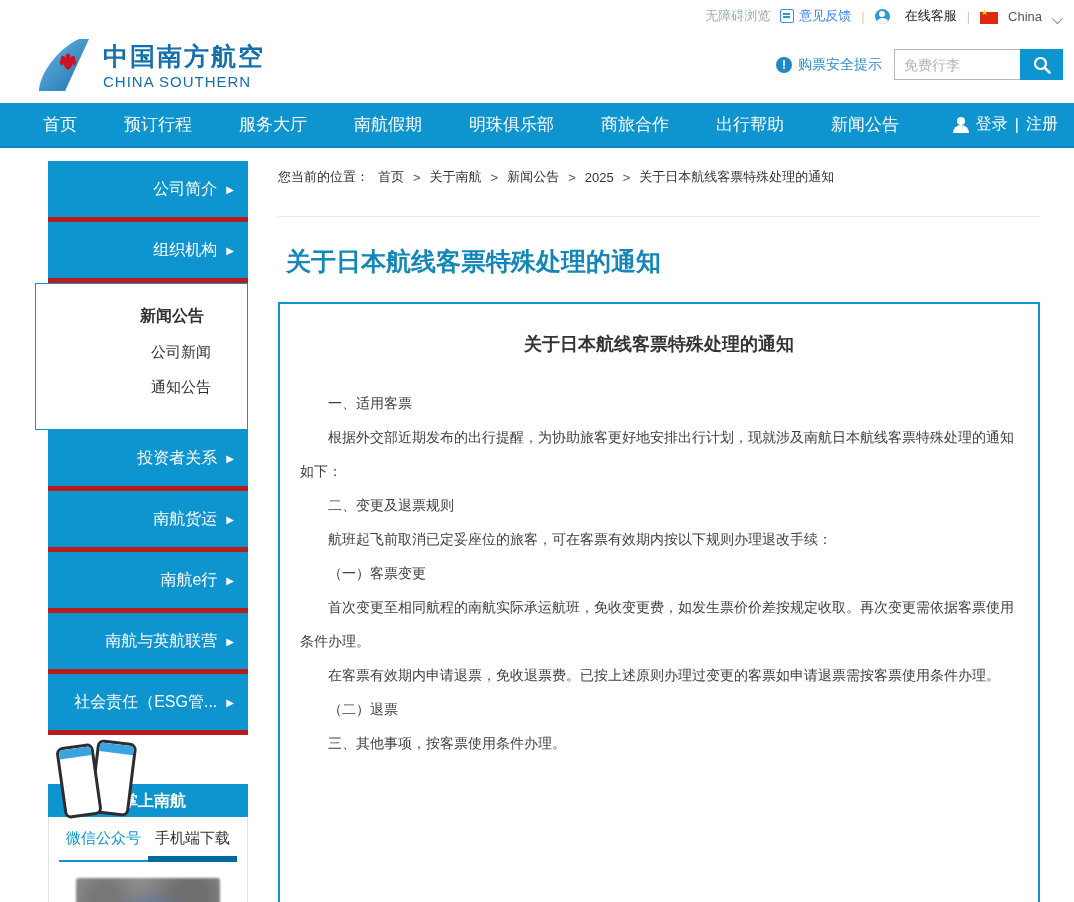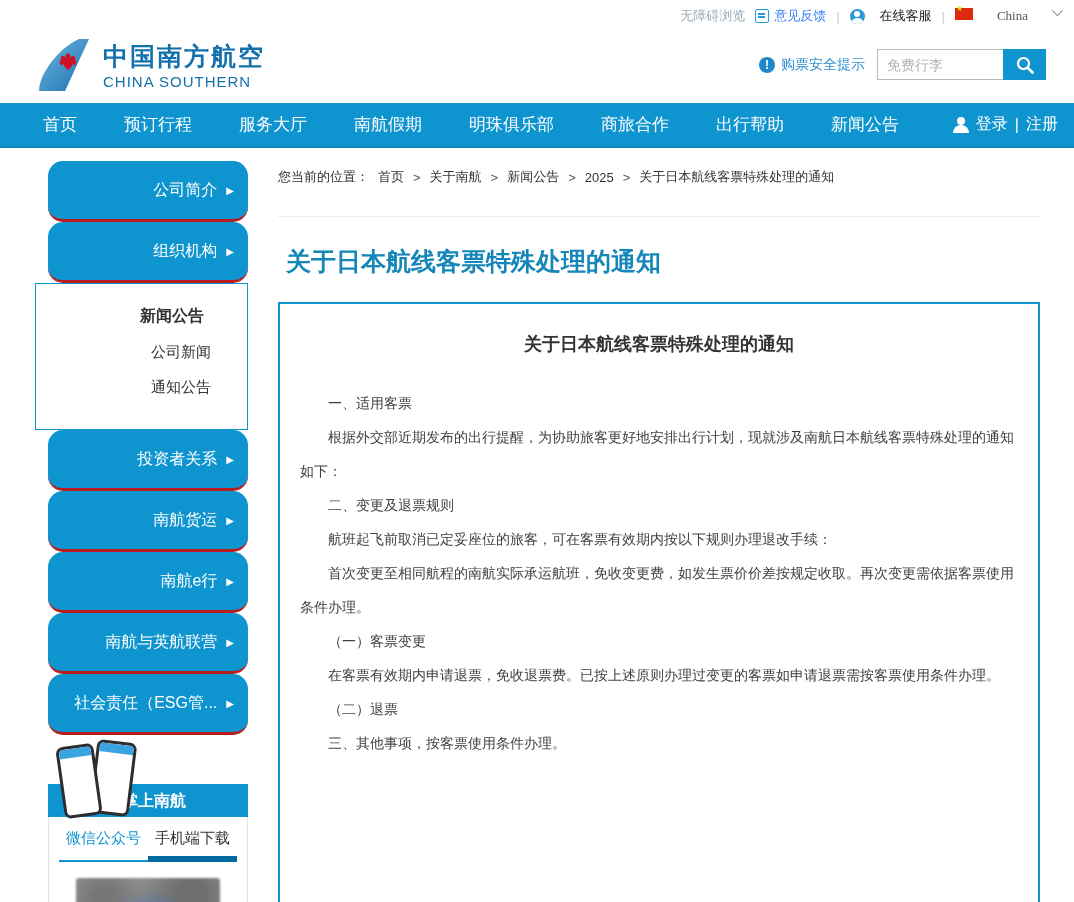--- a/index.html
+++ b/index.html
@@ -14,24 +14,24 @@
   .topbar .lnk3 { color:#1a1a1a; font-weight:normal; display:inline-flex; align-items:center; gap:15px; cursor:pointer; }
   .topbar .sep { color:#ccc; }
   .ico-form { width:14px; height:14px; border:1.5px solid #2a9ad6; border-radius:2px; position:relative; display:inline-block; }
   .ico-form::after { content:""; position:absolute; left:2px; top:3px; width:7px; height:1.5px; background:#2a9ad6; box-shadow:0 3px 0 #2a9ad6; }
   .ico-person { width:15px; height:15px; border-radius:50%; background:#2a9ad6; position:relative; display:inline-block; overflow:hidden; }
   .ico-person::before { content:""; position:absolute; left:4.5px; top:2.5px; width:6px; height:6px; border-radius:50%; background:#fff; }
   .ico-person::after { content:""; position:absolute; left:2px; top:9.5px; width:11px; height:8px; border-radius:50% 50% 0 0; background:#fff; }
   .flag { width:18px; height:12px; background:#de2910; position:relative; display:inline-block; }
   .flag::after { content:"★"; position:absolute; left:1px; top:-4px; font-size:8px; color:#ffde00; }
   .chev { width:8px; height:8px; border-right:1.5px solid #888; border-bottom:1.5px solid #888; transform:rotate(45deg) translateY(-2px); display:inline-block; }
-  .region { color:#555; display:inline-flex; align-items:flex-start; gap:24px; cursor:pointer;font-family:Liberation Serif, serif; }
-
-  
-  .header { height:77px; display:flex; align-items:center; justify-content:space-between; padding:0 28px 0 35px; }
+  .region { color:#555; display:inline-flex; align-items:flex-end; gap:10px; cursor:pointer; }
+
+  
+  .header { height:77px; display:flex; align-items:center; justify-content:space-between; padding:0 11px 0 35px; }
   .logo { display:flex; align-items:center; gap:10px; cursor:pointer; }
   .logo-txt .cn { color:#1470ab; font-size:25px; font-weight:bold; letter-spacing:2px; }
   .logo-txt .en { color:#1470ab; font-size:15px; letter-spacing:1px; }
   .hdr-right { display:flex; align-items:center; gap:12px; }
   .safety { color:#2a8fd4; font-size:14px; display:inline-flex; align-items:center; gap:6px; cursor:pointer; }
   .ico-info { width:16px; height:16px; border-radius:50%; background:#1f86c9; color:#fff; font-weight:bold;
     font-size:12px; display:inline-flex; align-items:center; justify-content:center; }
   .searchbox { display:flex; }
   .searchbox input { width:126px; height:31px; border:1px solid #b9b9b9; border-right:none; padding:0 9px;
     font-size:14px; color:#a16207; outline:none; }
@@ -50,21 +50,21 @@
   .ico-user::before { content:""; position:absolute; left:4px; top:0; width:8px; height:8px; border-radius:50%; background:#fff; }
   .ico-user::after { content:""; position:absolute; left:0; top:8.5px; width:16px; height:8px; border-radius:8px 8px 0 0; background:#fff; }
 
   
   .main { position:relative; height:729px; }
 
   
   .sidebar { position:absolute; left:35px; top:13px; width:213px; }
   .side-item { margin-left:13px; height:61px; background:#0e94cf; color:#fff; font-size:16px;
     display:flex; align-items:center; justify-content:flex-end; padding-right:14px;
-    border-bottom:3px solid #b91c1c; cursor:pointer;border-radius:15px; }
+    border-bottom:5px solid #b91c1c; cursor:pointer; }
   .side-item .lbl { margin-right:9px; }
   .side-item .arr { font-size:10px; }
   .active-panel { background:#fff; border:1px solid #0e94cf; padding:14px 0 16px; }
   .active-panel .hd { font-size:16px; font-weight:bold; color:#333; text-align:right; padding-right:43px; margin:8px 0 14px; cursor:pointer; }
   .active-panel .child { font-size:15px; color:#333; text-align:right; padding-right:36px; margin:16px 0; cursor:pointer; }
 
   
   .app-banner { position:relative; margin:49px 0 0 13px; height:33px; background:#0e94cf; color:#fff;
     font-size:16px; font-weight:bold; line-height:33px; padding-left:74px; }
   .phones { position:absolute; left:12px; top:-43px; width:78px; height:80px; }
@@ -248,21 +248,21 @@
     </div>
 
     <h1 class="page-title">关于日本航线客票特殊处理的通知</h1>
 
     <div class="article">
       <div class="a-title">关于日本航线客票特殊处理的通知</div>
       <p class="indent">一、适用客票</p>
       <p class="indent">根据外交部近期发布的出行提醒，为协助旅客更好地安排出行计划，现就涉及南航日本航线客票特殊处理的通知如下：</p>
       <p class="indent">二、变更及退票规则</p>
       <p class="indent">航班起飞前取消已定妥座位的旅客，可在客票有效期内按以下规则办理退改手续：</p>
+      <p class="indent">（一）客票变更</p>
       <p class="indent">首次变更至相同航程的南航实际承运航班，免收变更费，如发生票价价差按规定收取。再次变更需依据客票使用条件办理。</p>
-      <p class="indent">（一）客票变更</p>
       <p class="indent">在客票有效期内申请退票，免收退票费。已按上述原则办理过变更的客票如申请退票需按客票使用条件办理。</p>
       <p class="indent">（二）退票</p>
       <p class="indent">三、其他事项，按客票使用条件办理。</p>
 
     </div>
   </div>
 </div>
 
 </body></html>

